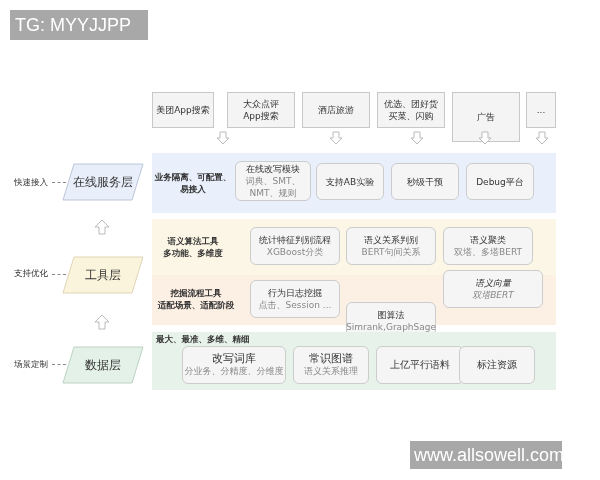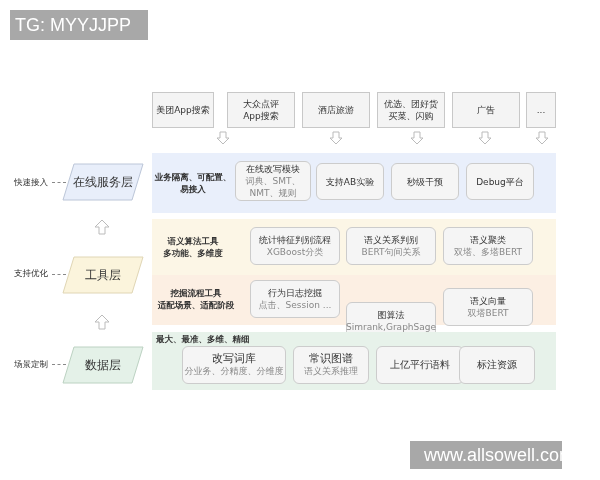--- a/index.html
+++ b/index.html
@@ -1,19 +1,19 @@
 <!DOCTYPE html>
 <html><head>
 <meta charset="utf-8">
 <style>
   body { margin:0; width:600px; height:480px; background:#fff; position:relative; overflow:hidden; font-family:"DejaVu Sans", sans-serif; color:#333; }
   .abs { position:absolute; }
   .wm { background:#a8a8a8; color:#fff; font-family:"Liberation Sans", sans-serif; }
   .wm1 { left:10px; top:10px; width:138px; height:30px; font-size:18px; line-height:30px; padding-left:5px; box-sizing:border-box; }
-  .wm2 { left:410px; top:441px; width:152px; height:28px; font-size:18px; line-height:28px; padding-left:14px; box-sizing:border-box; }
+  .wm2 { left:410px; top:441px; width:152px; height:28px; font-size:18px; line-height:28px; padding-left:4px; box-sizing:border-box; }
   .src { background:#f4f4f4; border:1px solid #c8c8c8; font-size:9px; text-align:center; display:flex; align-items:center; justify-content:center; line-height:12px; box-sizing:border-box; }
   .darrow { width:14px; height:14px; }
   .panel { box-sizing:border-box; }
   .card { position:absolute; background:#f5f5f5; border:1px solid #ccc; border-radius:6px; box-sizing:border-box; display:flex; flex-direction:column; align-items:center; justify-content:center; font-size:9px; line-height:12px; text-align:center; color:#333; }
   .card .sub { color:#888; }
   .plabel { position:absolute; font-size:8.5px; font-weight:bold; text-align:center; line-height:12px; color:#333; }
   .layer { position:absolute; width:82px; height:38px; }
   .layer svg { position:absolute; left:0; top:0; }
   .layer span { position:absolute; left:0; top:0; width:82px; height:38px; display:flex; align-items:center; justify-content:center; font-size:12px; color:#333; }
   .side { position:absolute; font-size:8.5px; color:#333; }
@@ -29,21 +29,21 @@
   </div>
 <div class="abs src" style="left:227px;top:92px;width:68px;height:36px;white-space:pre-line;"><span style="white-space:pre-line;">大众点评
 App搜索</span></div>
 <div class="abs src" style="left:302px;top:92px;width:68px;height:36px;">
     <span>酒店旅游</span>
   </div>
 <div class="abs src" style="left:377px;top:92px;width:68px;height:36px;">
     <span style="white-space:pre-line;">优选、团好货
 买菜、闪购</span>
   </div>
-<div class="abs src" style="left:452px;top:92px;width:68px;height:36px;">
+<div class="abs src" style="left:452px;top:92px;width:68px;height:50px;">
     <span>广告</span>
   </div>
 <div class="abs src" style="left:526px;top:92px;width:30px;height:36px;">
     <span>...</span>
   </div>
 
 <svg class="abs darrow" style="left:216px;top:131px;" viewBox="0 0 14 14">
     <path d="M4 1 H10 V7 H13 L7 13 L1 7 H4 Z" fill="#fff" stroke="#bbb" stroke-width="1"></path>
   </svg>
 <svg class="abs darrow" style="left:329px;top:131px;" viewBox="0 0 14 14">
@@ -138,21 +138,21 @@
   <div>适配场景、适配阶段</div>
 </div>
 <div class="card" style="left:250px;top:280px;width:90px;height:38px;">
   <div>行为日志挖掘</div>
   <div class="sub">点击、Session ...</div>
 </div>
 <div class="card" style="left:346px;top:280px;width:90px;height:38px;margin-top:22px;">
   <div>图算法</div>
   <div class="sub">Simrank,GraphSage</div>
 </div>
-<div class="card" style="left:443px;top:288px;width:90px;height:38px;">
+<div class="card" style="left:443px;top:270px;width:100px;height:38px;font-style:italic;">
   <div>语义向量</div>
   <div class="sub">双塔BERT</div>
 </div>
 
 <div class="abs panel" style="left:152px;top:332px;width:404px;height:58px;background:#e7f2ea;"></div>
 <div class="plabel" style="left:156px;top:333px;text-align:left;">最大、最准、多维、精细</div>
 <div class="card" style="left:182px;top:346px;width:104px;height:38px;font-size:10px;">
   <div style="font-size:11px;">改写词库</div>
   <div class="sub" style="font-size:9px;">分业务、分精度、分维度</div>
 </div>

